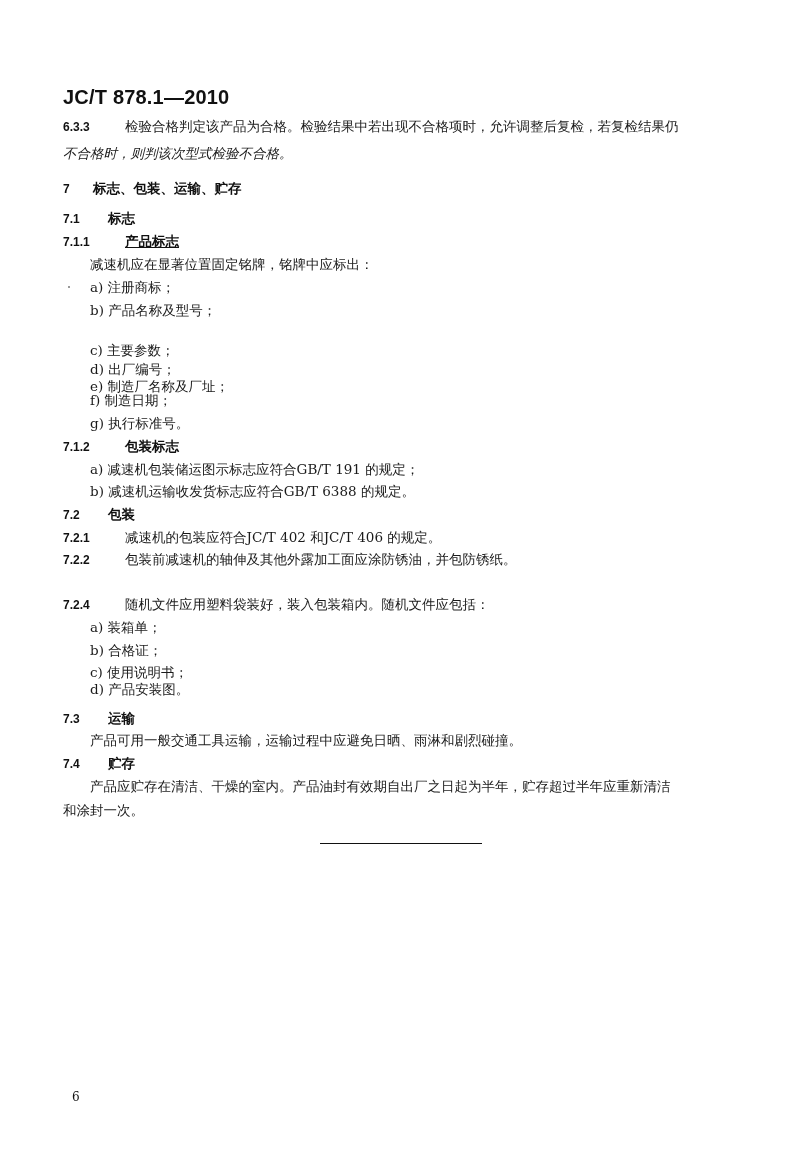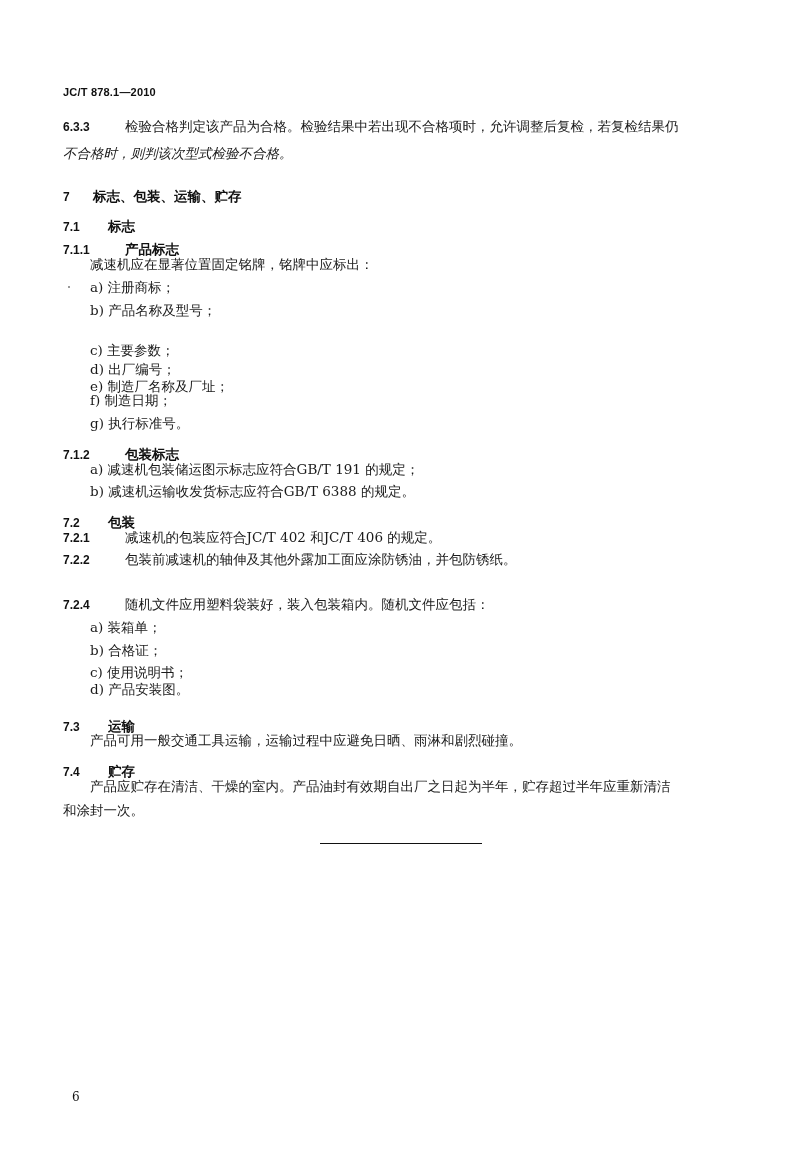--- a/index.html
+++ b/index.html
@@ -5,31 +5,31 @@
     html, body { margin: 0; padding: 0; background: #ffffff; }
     body {
       width: 800px; height: 1166px; position: relative; overflow: hidden;
       font-family: "DejaVu Serif", "Liberation Serif", serif;
       color: #1a1a1a;
     }
     .page { position: absolute; left: 0; top: 0; width: 800px; height: 1166px; }
     .std-code {
       position: absolute; left: 63px; top: 86px;
       font-family: "Liberation Sans", "DejaVu Sans", sans-serif;
-      font-weight: bold; font-size: 11px; letter-spacing: 0.2px; color: #111;
+      font-weight: bold; font-size: 20px; letter-spacing: 0.2px; color: #111;
     }
     .line {
       position: absolute; left: 63px; font-size: 13.5px; line-height: 20px;
       white-space: nowrap; color: #1a1a1a;
     }
     .num {
       display: inline-block; font-family: "Liberation Sans", "DejaVu Sans", sans-serif;
       font-weight: bold; font-size: 12px; color: #111;
     }
-    .bold { font-weight: bold; color: #111; margin-top: 8px; }
+    .bold { font-weight: bold; color: #111; }
     .h1 .num { width: 30px; }
     .h2 .num { width: 45px; }
     .h3 .num { width: 62px; }
     .indent { left: 90px; }
     .body-indent { left: 90px; }
     .divider {
       position: absolute; left: 320px; top: 843px; width: 162px; height: 0;
       border-top: 1.5px solid #111;
     }
     .page-number {
@@ -52,21 +52,21 @@
   </div>
 
   <div class="line h1 bold" style="top:178px;">
     <span class="num">7</span><span>标志、包装、运输、贮存</span>
   </div>
 
   <div class="line h2 bold" style="top:208px;">
     <span class="num">7.1</span><span>标志</span>
   </div>
 
-  <div class="line h3 bold" style="top:231px;">
+  <div class="line h3 bold" style="top:231px;text-decoration:underline;">
     <span class="num">7.1.1</span><span>产品标志</span>
   </div>
   <div class="line body-indent" style="top:254px;">减速机应在显著位置固定铭牌，铭牌中应标出：</div>
   <div class="speck" style="left:68px; top:286px;"></div>
   <div class="line indent" style="top:277px;">a) 注册商标；</div>
   <div class="line indent" style="top:300px;">b) 产品名称及型号；</div>
   <div class="line indent" style="top:340px;">c) 主要参数；</div>
   <div class="line indent" style="top:359px;">d) 出厂编号；</div>
   <div class="line indent" style="top:376px;">e) 制造厂名称及厂址；</div>
   <div class="line indent" style="top:390px;">f) 制造日期；</div>

